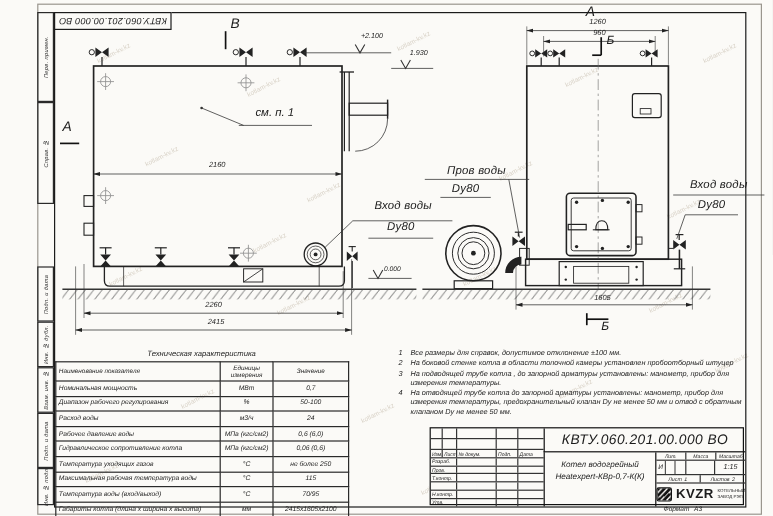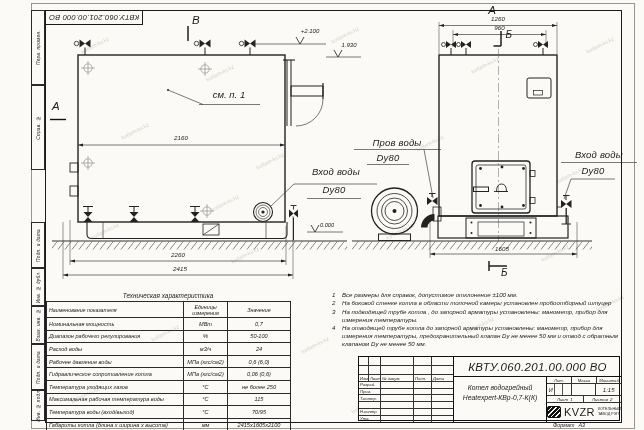--- a/index.html
+++ b/index.html
@@ -60,21 +60,21 @@
   .lit div:last-child{border-right:none;}
   .mass{width:25px;border-right:.8px solid #333;}
   .scale{width:25px;display:flex;align-items:center;justify-content:center;font-size:6px;}
   .tr-sheet{display:flex;height:7px;border-bottom:.8px solid #333;font-size:4.4px;}
   .tr-sheet div{display:flex;align-items:center;justify-content:center;gap:2px;}
   .sh1{width:37px;border-right:.8px solid #333;}
   .sh2{width:38px;}
   .tr-logo{display:flex;height:18px;align-items:center;justify-content:center;gap:3px;font-style:normal;}
   .logo-glyph{width:14px;height:12px;border-radius:2px;
       background:repeating-linear-gradient(135deg,#111 0 2.2px,#fbfaf7 2.2px 3.2px);border:1px solid #111;}
-  .logo-kvzr{font-size:11px;font-weight:normal;letter-spacing:.4px;}
+  .logo-kvzr{font-size:11px;font-weight:bold;letter-spacing:.4px;}
   .logo-sub{font-size:3.7px;line-height:1.25;color:#222;}
   #format{position:absolute;left:553px;top:422px;font-size:5.4px;font-style:italic;display:flex;gap:4px;}
   
   .wm{position:absolute;font-size:5.5px;color:rgba(160,145,120,.38);transform:rotate(-27deg);
       white-space:nowrap;pointer-events:none;}
   svg{position:absolute;left:0;top:0;}
 </style>
 </head>
 <body>
 

